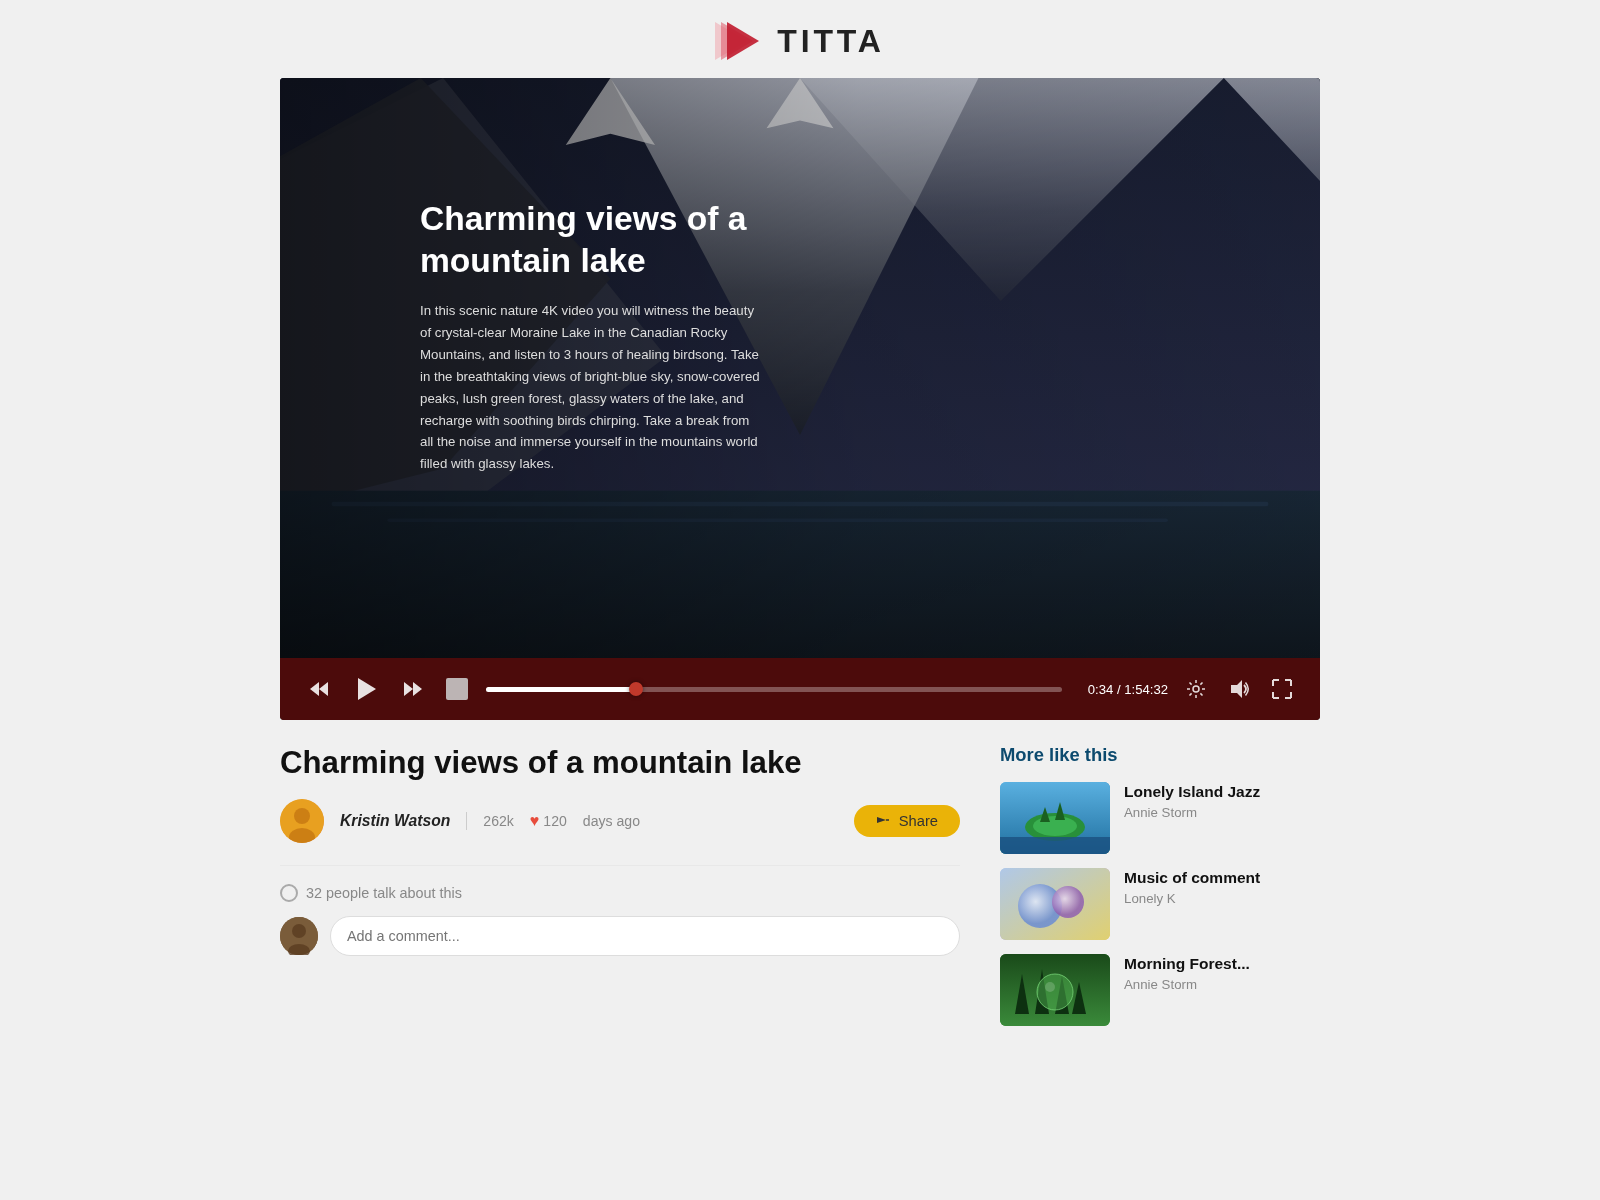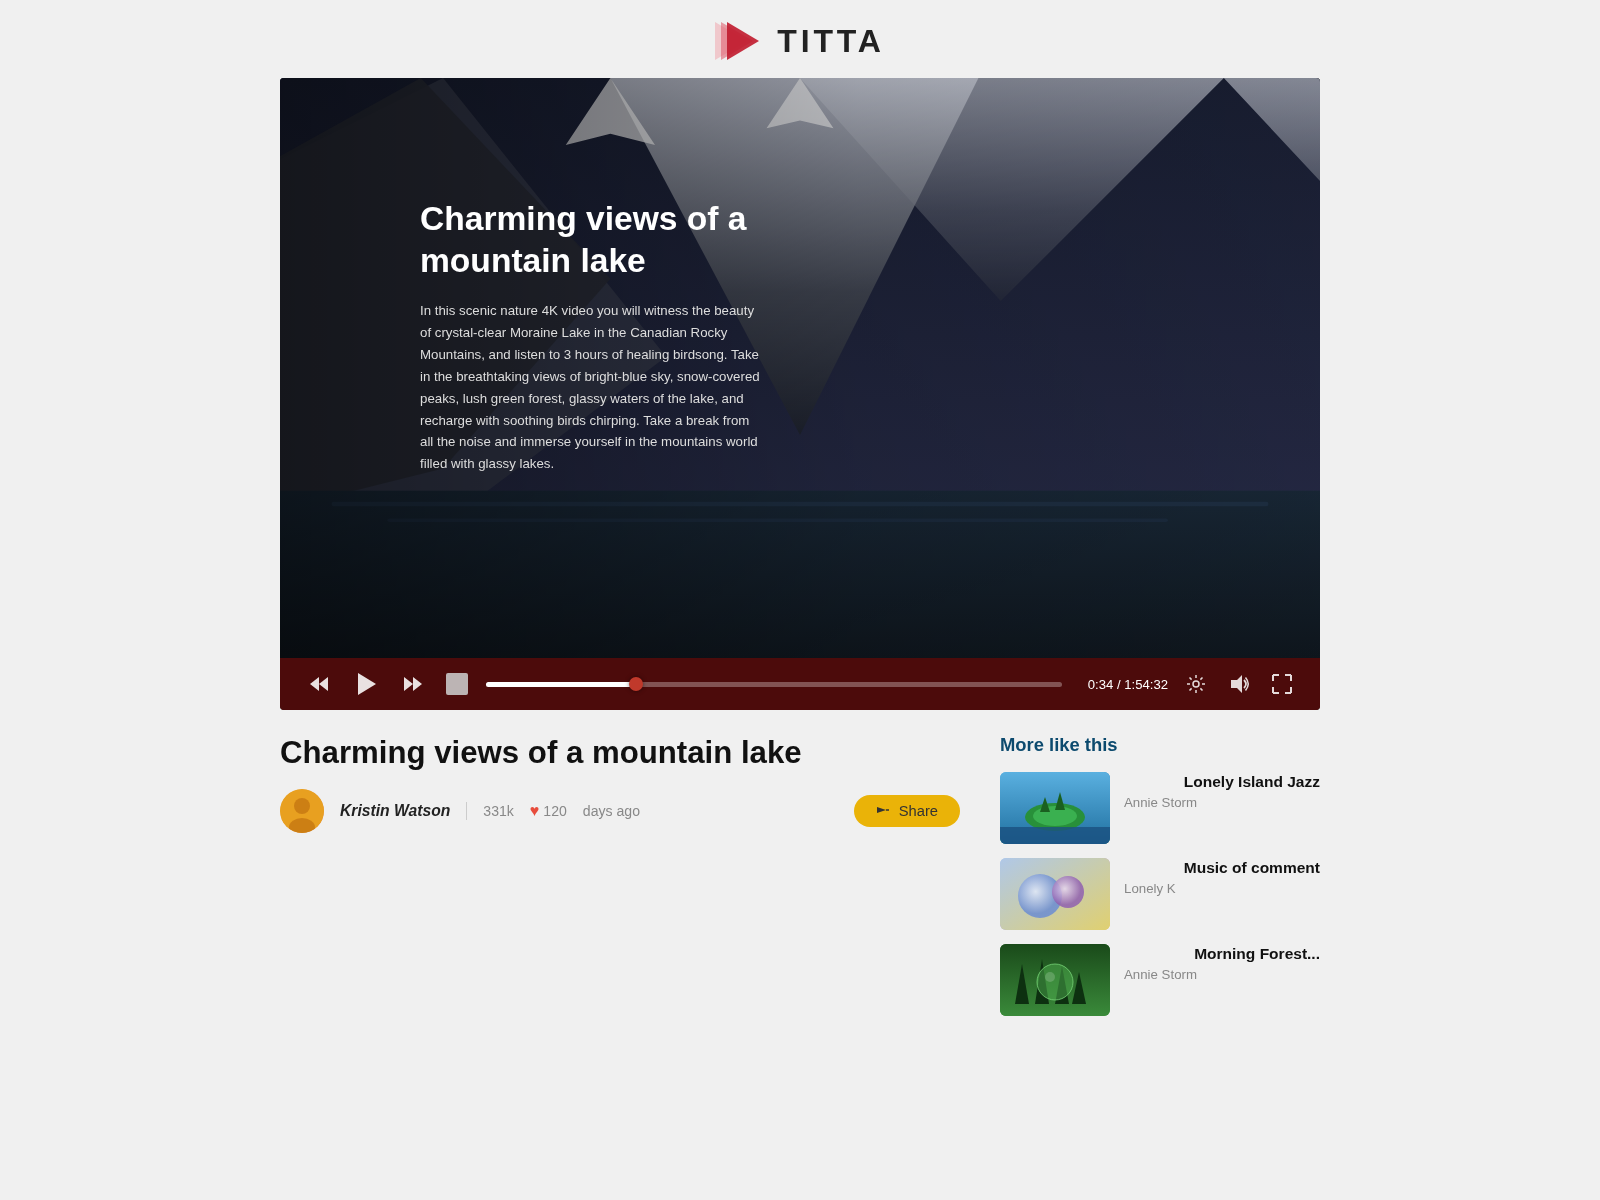--- a/index.html
+++ b/index.html
@@ -71,21 +71,21 @@
     .video-desc {
       font-size: 0.83rem;
       color: #ddd;
       line-height: 1.65;
     }
 
     
     .controls-bar {
       background: rgba(80, 10, 10, 0.92);
       padding: 0 24px;
-      height: 52px;
+      height: 62px;
       display: flex;
       align-items: center;
       gap: 14px;
     }
     .ctrl-btn {
       background: none;
       border: none;
       color: #fff;
       cursor: pointer;
       display: flex;
@@ -323,21 +323,20 @@
       flex-shrink: 0;
       overflow: hidden;
     }
     .rec-info { flex: 1; }
     .rec-title {
       font-size: 0.97rem;
       font-weight: 600;
       color: #111;
       margin-bottom: 4px;
       line-height: 1.25;
-      text-align: right;
     }
     .rec-author {
       font-size: 0.83rem;
       color: #888;
     }
 
     
     .thumb-island {
       width: 100%;
       height: 100%;
@@ -496,35 +495,51 @@
       <div class="avatar">
 
         <svg width="44" height="44" viewBox="0 0 44 44">
           <circle cx="22" cy="22" r="22" fill="#e8a020"></circle>
           <circle cx="22" cy="17" r="8" fill="#c07010" opacity="0.7"></circle>
           <ellipse cx="22" cy="38" rx="13" ry="9" fill="#c07010" opacity="0.7"></ellipse>
         </svg>
       </div>
       <span class="author-name">Kristin Watson</span>
       <div class="meta-divider"></div>
-      <span class="views-count">331k</span>
+      <span class="views-count">262k</span>
       <span class="likes-count">
         <span class="heart-icon">♥</span>
         <span>120</span>
       </span>
       <span class="days-ago">days ago</span>
       <button class="share-btn">
         <svg width="14" height="14" viewBox="0 0 14 14">
           <polygon points="1,4 10,7 1,10" fill="#333"></polygon>
           <line x1="10" y1="7" x2="13" y2="7" stroke="#333" stroke-width="1.5"></line>
         </svg>
         <span>Share</span>
       </button>
     </div>
 
+    <div class="comments-section">
+      <div class="comments-count">
+        <span class="comment-bubble-icon"></span>
+        <span>32 people talk about this</span>
+      </div>
+      <div class="add-comment-row">
+        <div class="commenter-avatar">
+          <svg width="38" height="38" viewBox="0 0 38 38">
+            <circle cx="19" cy="19" r="19" fill="#7a5c3a"></circle>
+            <circle cx="19" cy="14" r="7" fill="#5a3c20" opacity="0.8"></circle>
+            <ellipse cx="19" cy="34" rx="11" ry="7" fill="#5a3c20" opacity="0.8"></ellipse>
+          </svg>
+        </div>
+        <input class="comment-input" type="text" placeholder="Add a comment..." style="">
+      </div>
+    </div>
   </div>
 
   <div class="sidebar">
     <div class="more-like-title">More like this</div>
 
     <div class="rec-list">
 
       <div class="rec-item">
         <div class="rec-thumb">
           <div class="thumb-island">

